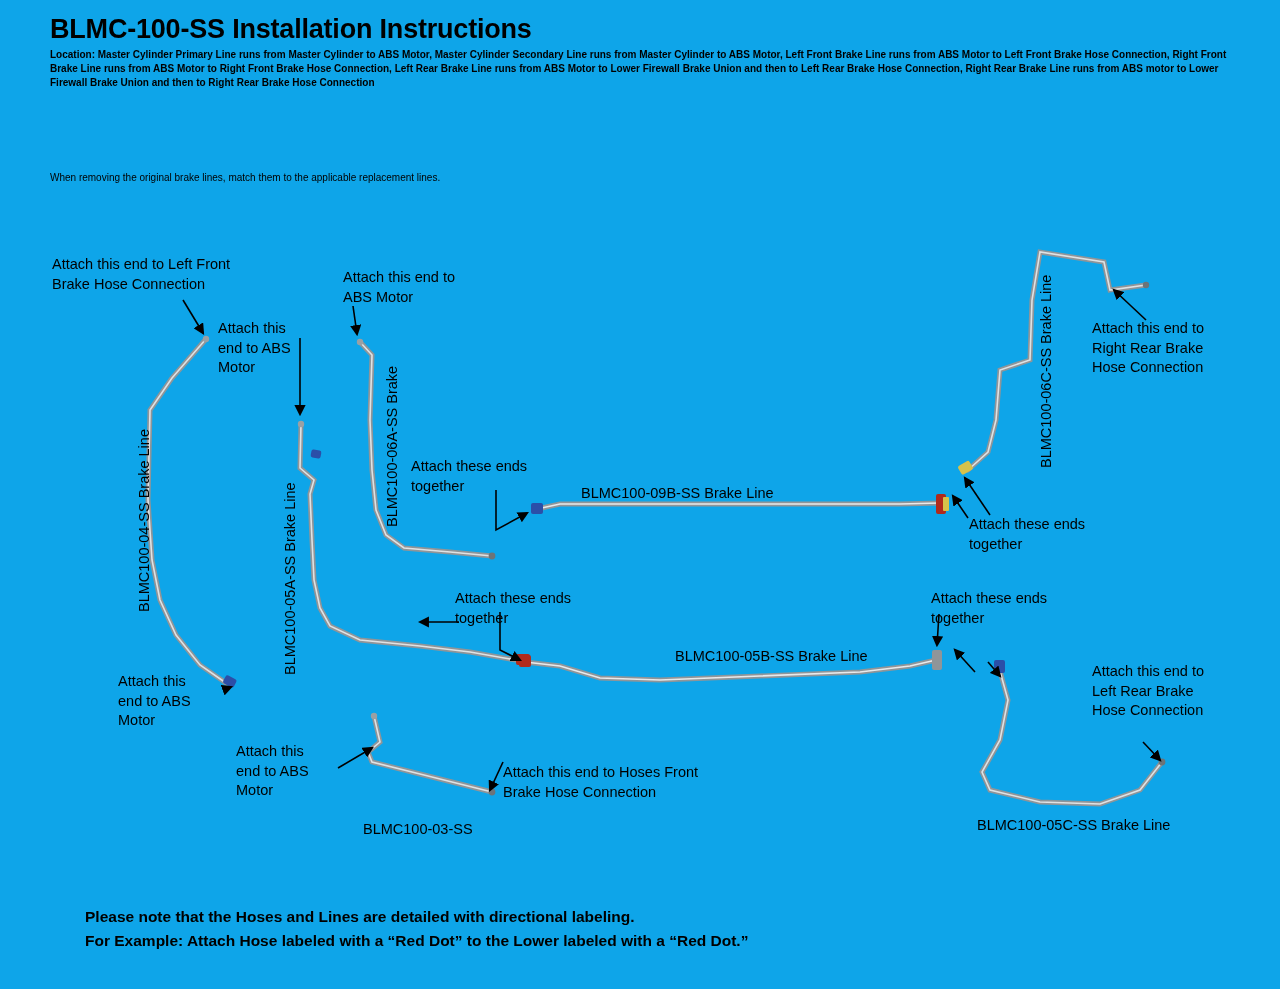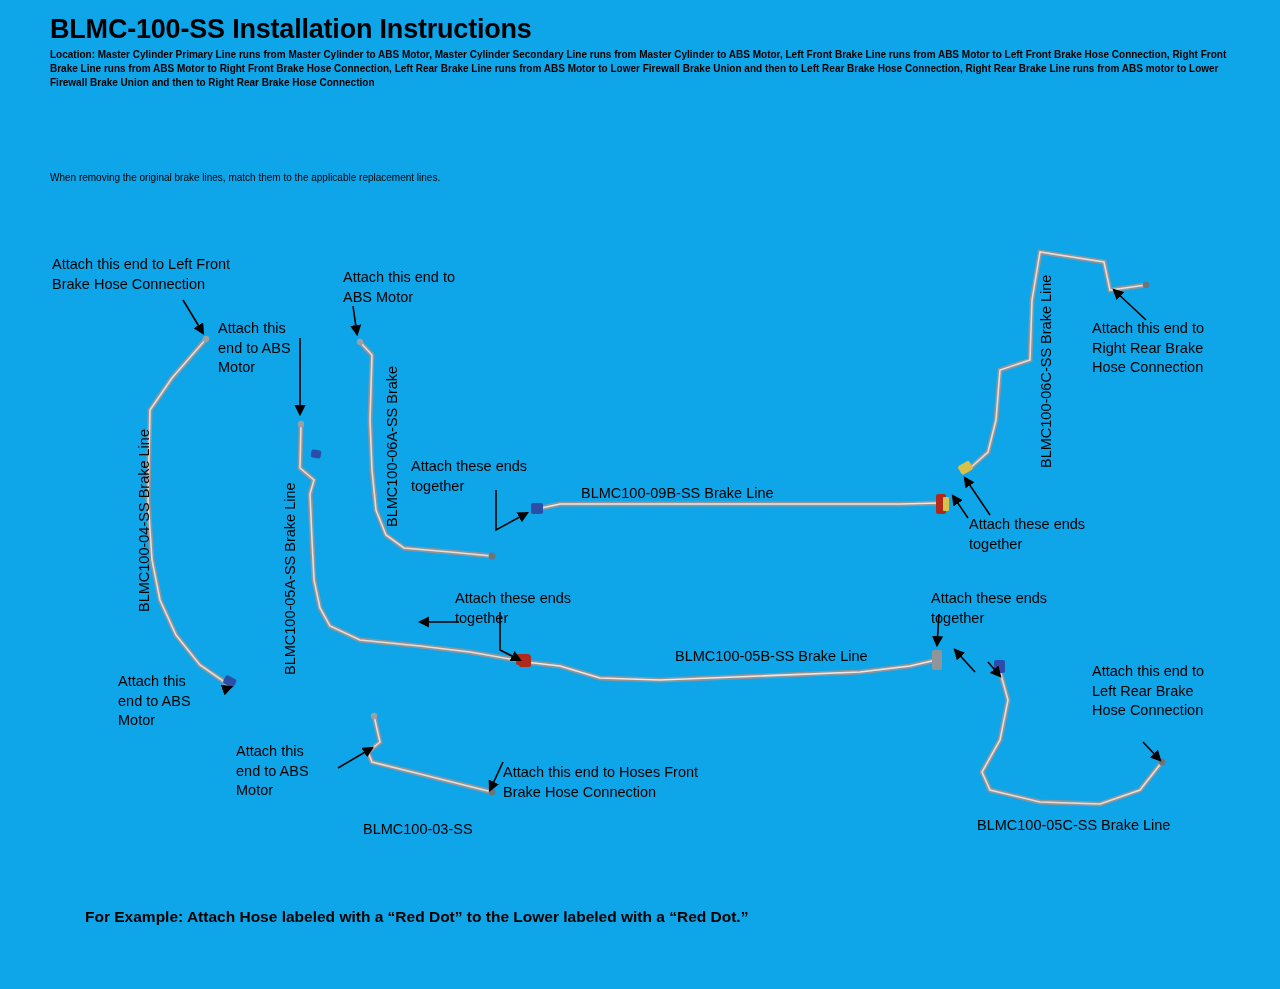--- a/index.html
+++ b/index.html
@@ -207,16 +207,17 @@
   <div class="vlabel" style="left:282px; top:675px;">BLMC100-05A-SS Brake Line</div>
   <div class="vlabel" style="left:384px; top:527px;">BLMC100-06A-SS Brake</div>
   <div class="vlabel" style="left:1038px; top:468px;">BLMC100-06C-SS Brake Line</div>
 
   <div class="anno" style="left:581px; top:484px;">BLMC100-09B-SS Brake Line</div>
   <div class="anno" style="left:675px; top:647px;">BLMC100-05B-SS Brake Line</div>
   <div class="anno" style="left:977px; top:816px;">BLMC100-05C-SS Brake Line</div>
   <div class="anno" style="left:363px; top:820px;">BLMC100-03-SS</div>
 
   <div id="footer">
+    <div>Please note that the Hoses and Lines are detailed with directional labeling.</div>
     <div>For Example: Attach Hose labeled with a “Red Dot” to the Lower labeled with a “Red Dot.”</div>
   </div>
 
 </div>
 
 </body></html>

